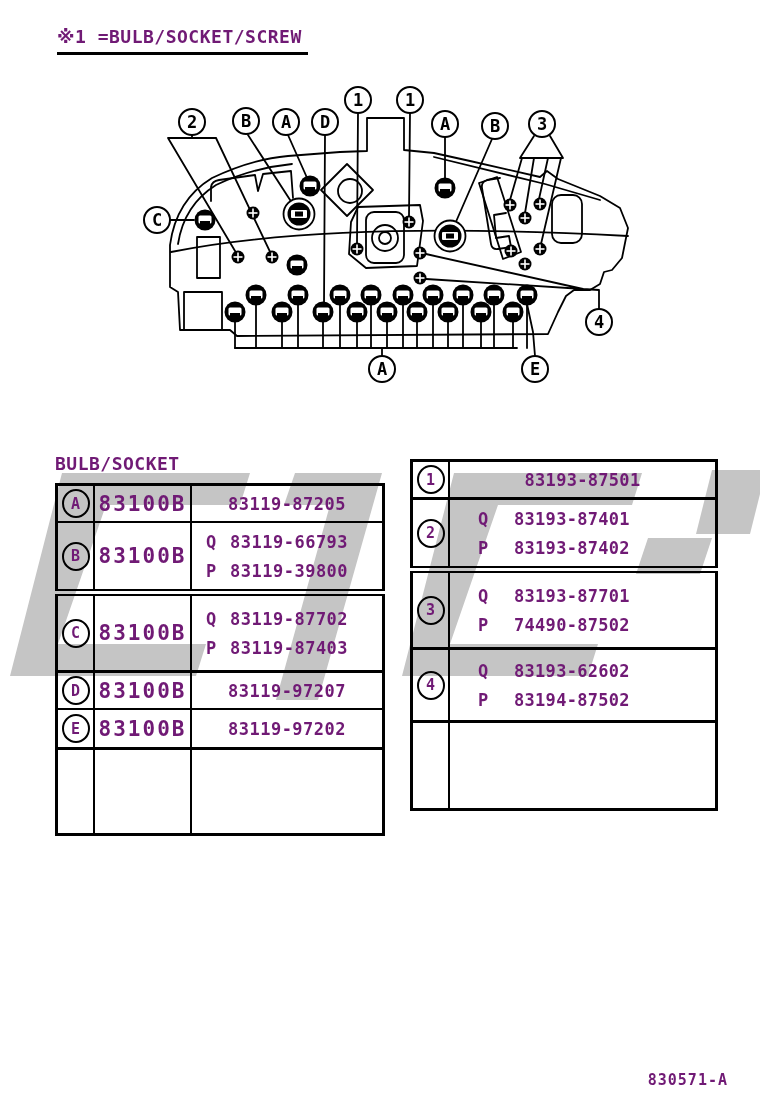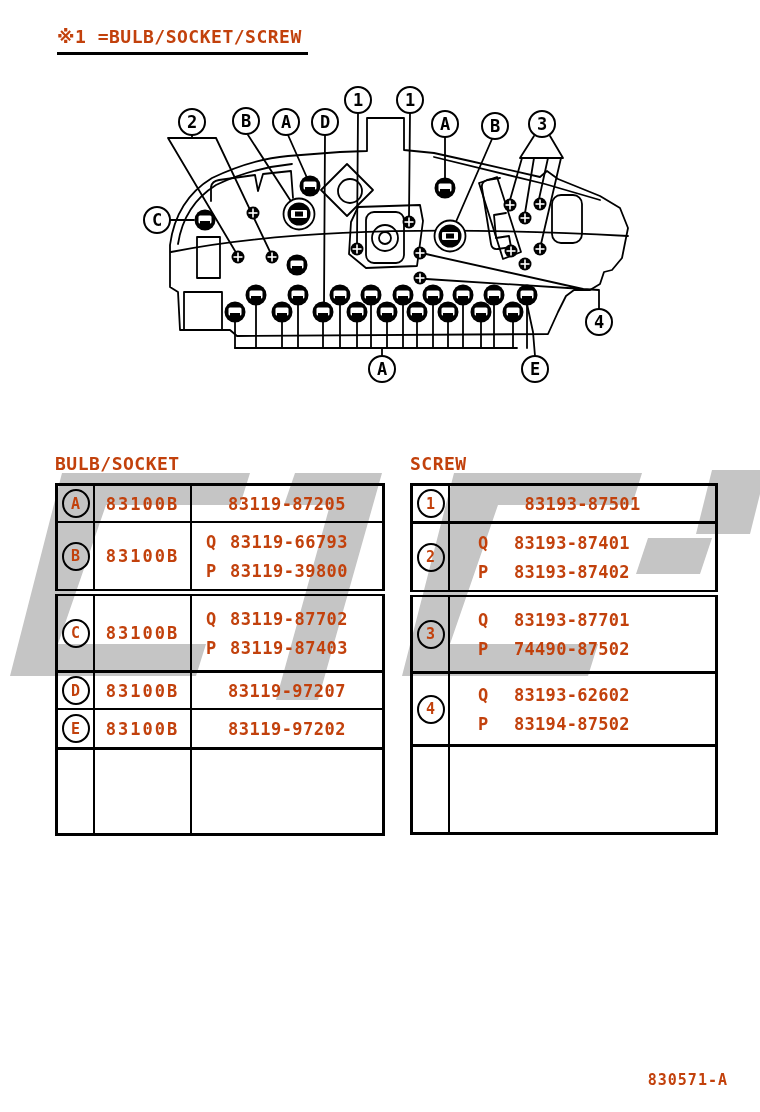--- a/index.html
+++ b/index.html
@@ -1,17 +1,17 @@
 <!DOCTYPE html>
 <html><head>
 <meta charset="utf-8">
 <style>
   html,body{margin:0;padding:0;background:#ffffff;}
   .page{position:relative;width:760px;height:1112px;background:#ffffff;overflow:hidden;
-        font-family:"DejaVu Sans Mono","DejaVu Sans",monospace;color:#c2410c;}
+        font-family:"DejaVu Sans Mono","DejaVu Sans",monospace;color:#701a75;}
   
   .note{position:absolute;left:57px;top:26px;font-size:18px;font-weight:bold;
         letter-spacing:0.5px;border-bottom:3px solid #000;padding:0 6px 5px 0;}
   
   .diagram{position:absolute;left:0;top:0;width:760px;height:430px;}
   .ln{fill:none;stroke:#000;stroke-width:1.8;stroke-linejoin:round;stroke-linecap:round;}
   .callout-circle{fill:#fff;stroke:#000;stroke-width:2;}
   .callout-text{font-family:"DejaVu Sans Mono","DejaVu Sans",monospace;font-size:17px;
         font-weight:bold;text-anchor:middle;fill:#000;}
   
@@ -22,21 +22,21 @@
   .tblwrap.right{left:410px;}
   .tbl-title{font-size:18px;font-weight:bold;letter-spacing:0.5px;height:24px;line-height:24px;}
   .ptable{border-collapse:collapse;table-layout:fixed;margin-top:7px;background:transparent;}
   .ptable td{border:2px solid #000;padding:0;vertical-align:middle;text-align:center;
              font-weight:bold;}
   .ptable{border:3px solid #000;}
   .ptable tr.bb-thin  td{border-bottom-width:2px;}
   .ptable tr.bb-thick td{border-bottom-width:3px;}
   .ptable tr.bb-double td{border-bottom:7px double #000;}
   .ptable .cKey{width:35px;}
-  .ptable .cCode{width:95px;font-size:17px;letter-spacing:2px;}
+  .ptable .cCode{width:95px;font-size:21px;letter-spacing:2px;}
   .ptable .cNumL{width:190px;font-size:17px;letter-spacing:0.5px;}
   .ptable .cNumR{width:265px;font-size:17px;letter-spacing:0.3px;}
   .circ{display:inline-flex;align-items:center;justify-content:center;width:24px;height:25px;
         border:2px solid #000;border-radius:50%;font-size:15px;font-weight:bold;}
   .qp-line{display:flex;align-items:center;height:29px;text-align:left;}
   .qp-line.pl-left{padding-left:14px;}
   .qp-line.pl-right{padding-left:28px;}
   .qp{display:inline-block;}
   .qp-line.pl-left .qp{width:24px;}
   .qp-line.pl-right .qp{width:36px;}
@@ -416,21 +416,20 @@
       <tr>
         <td class="cKey" style="height:83px"></td>
             <td class="cCode"></td>
             <td class="cNumL"></td>
       </tr>
     </tbody>
       </table>
   </div>
 
   <div class="tblwrap right">
-    <div class="tbl-title">SCREW</div>
     <table class="ptable">
       <tbody>
           <tr class="bb-thick">
         <td class="cKey" style="height:35px"><span class="circ">1</span></td>
         <td class="cNumR"><span>83193-87501</span></td>
       </tr>
       <tr class="bb-double">
         <td class="cKey" style="height:66px"><span class="circ">2</span></td>
         <td class="cNumR">
           <div class="qp-line pl-right">

